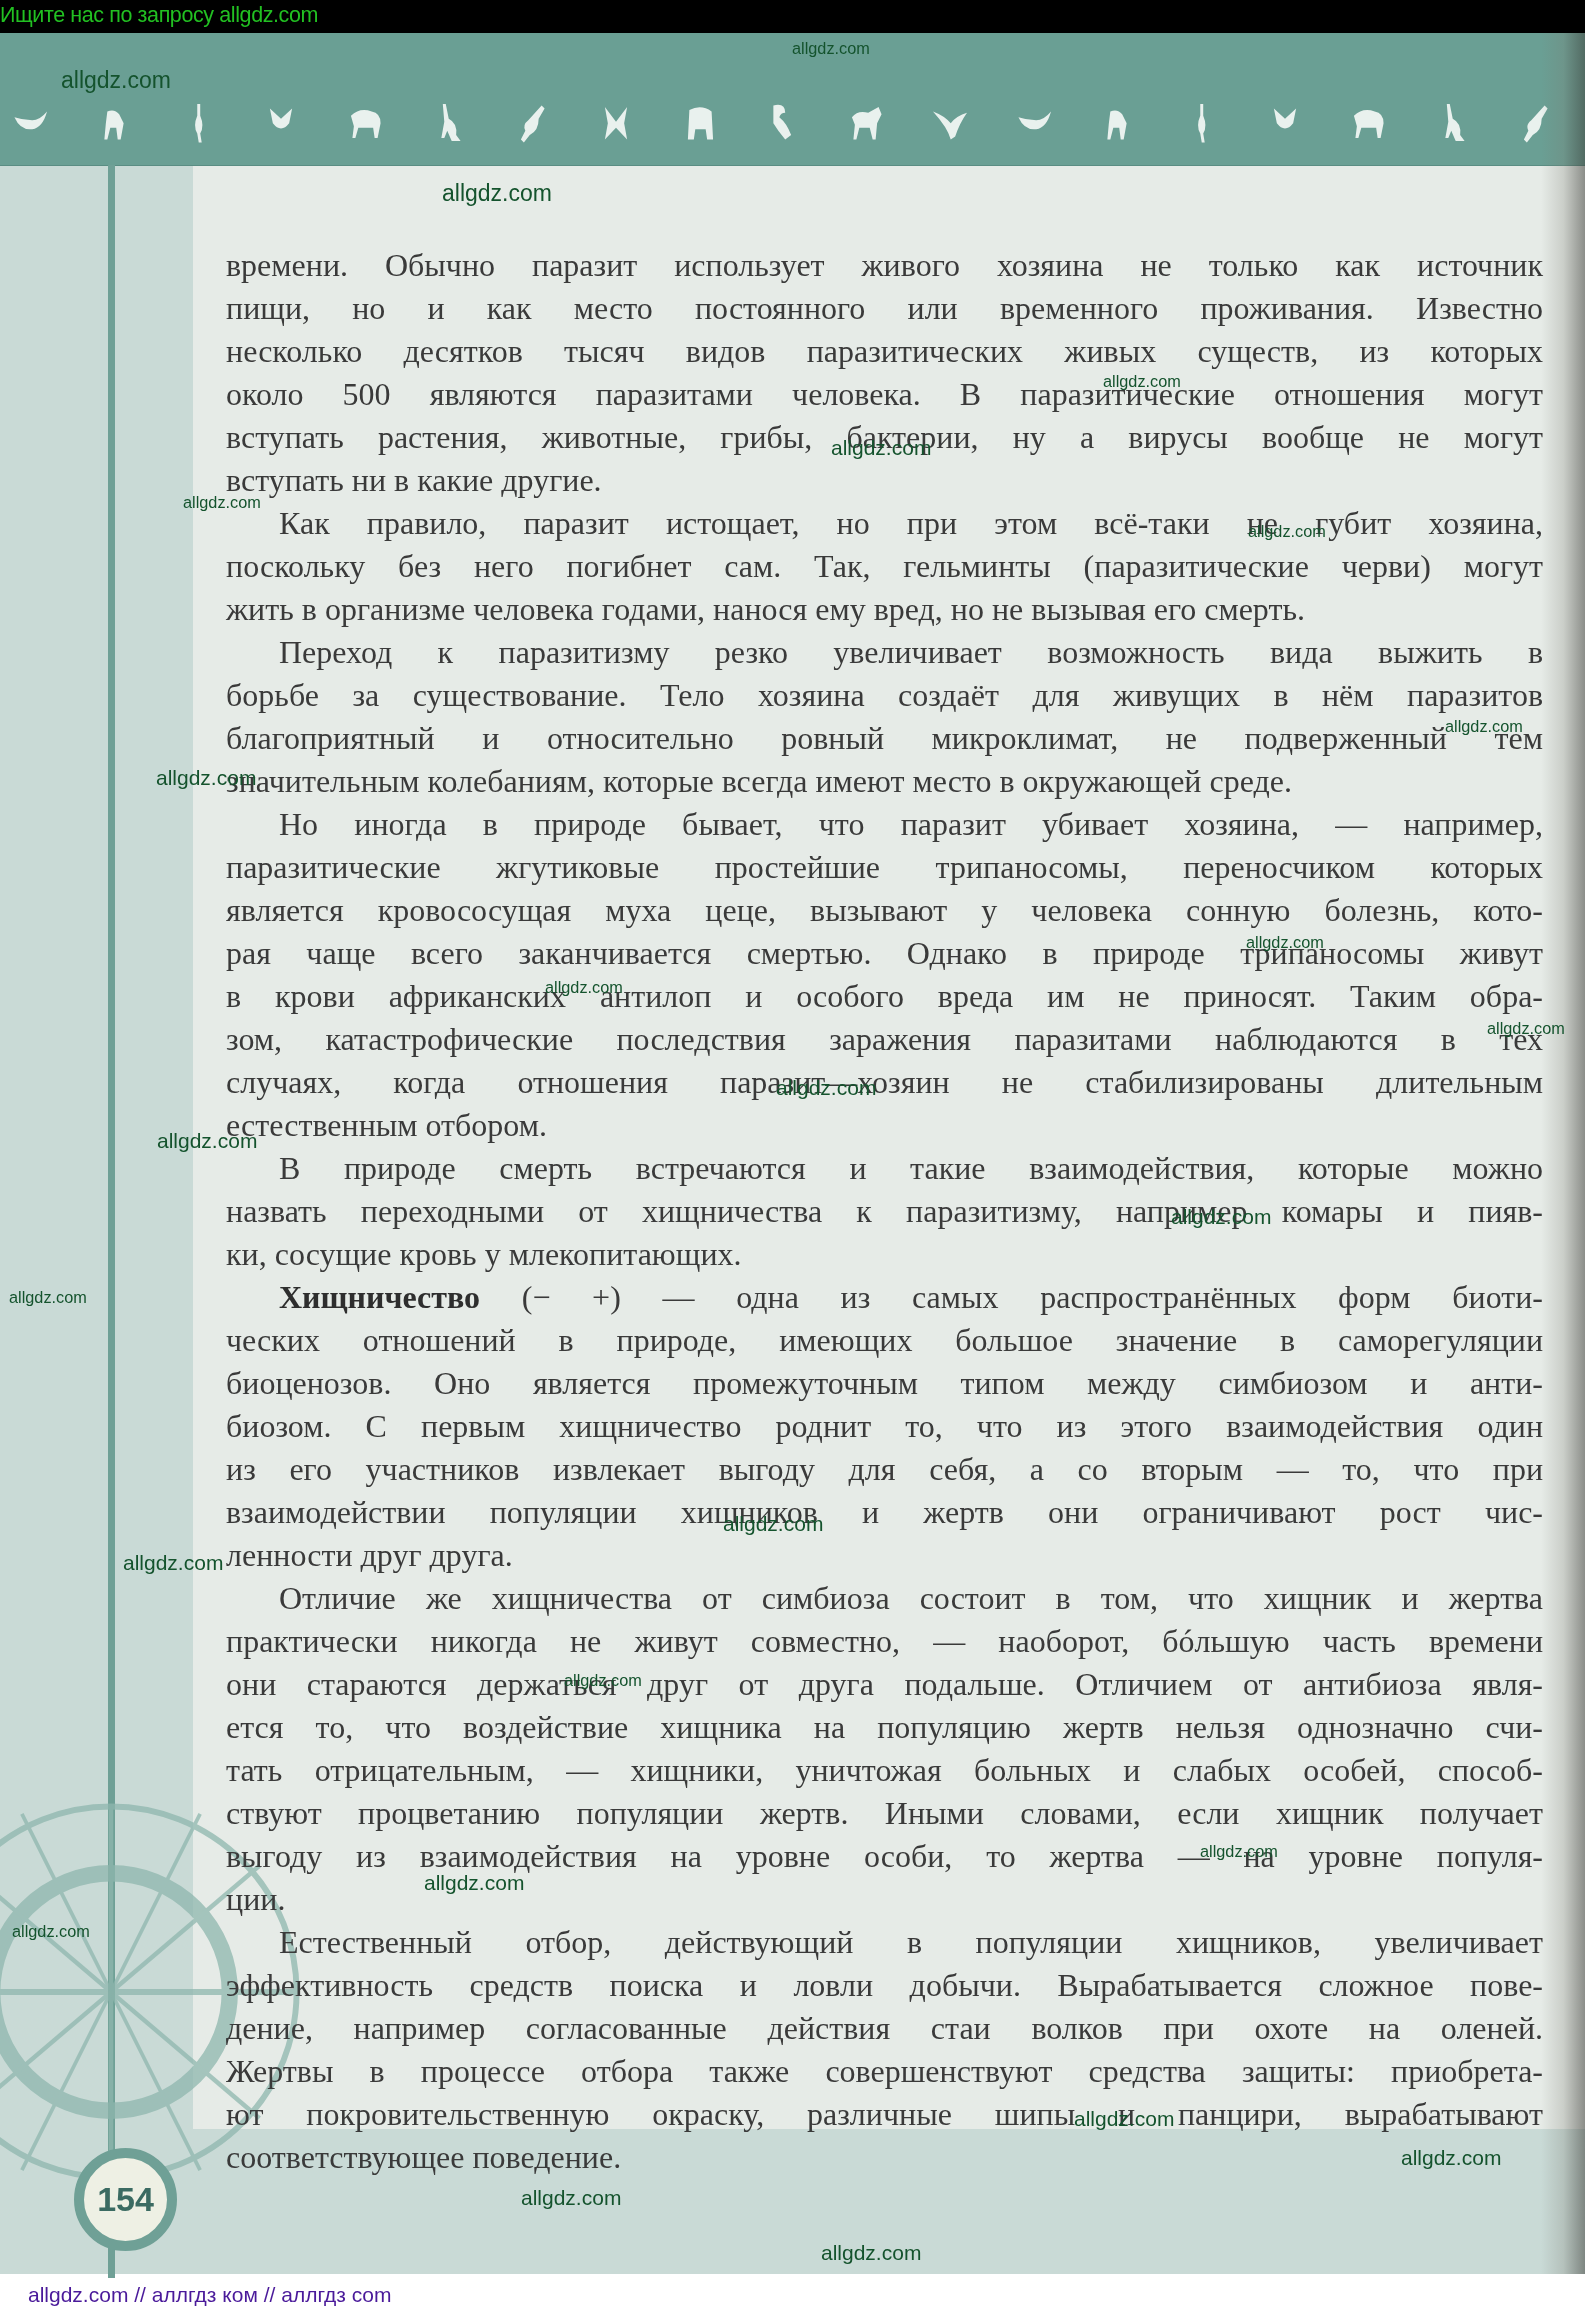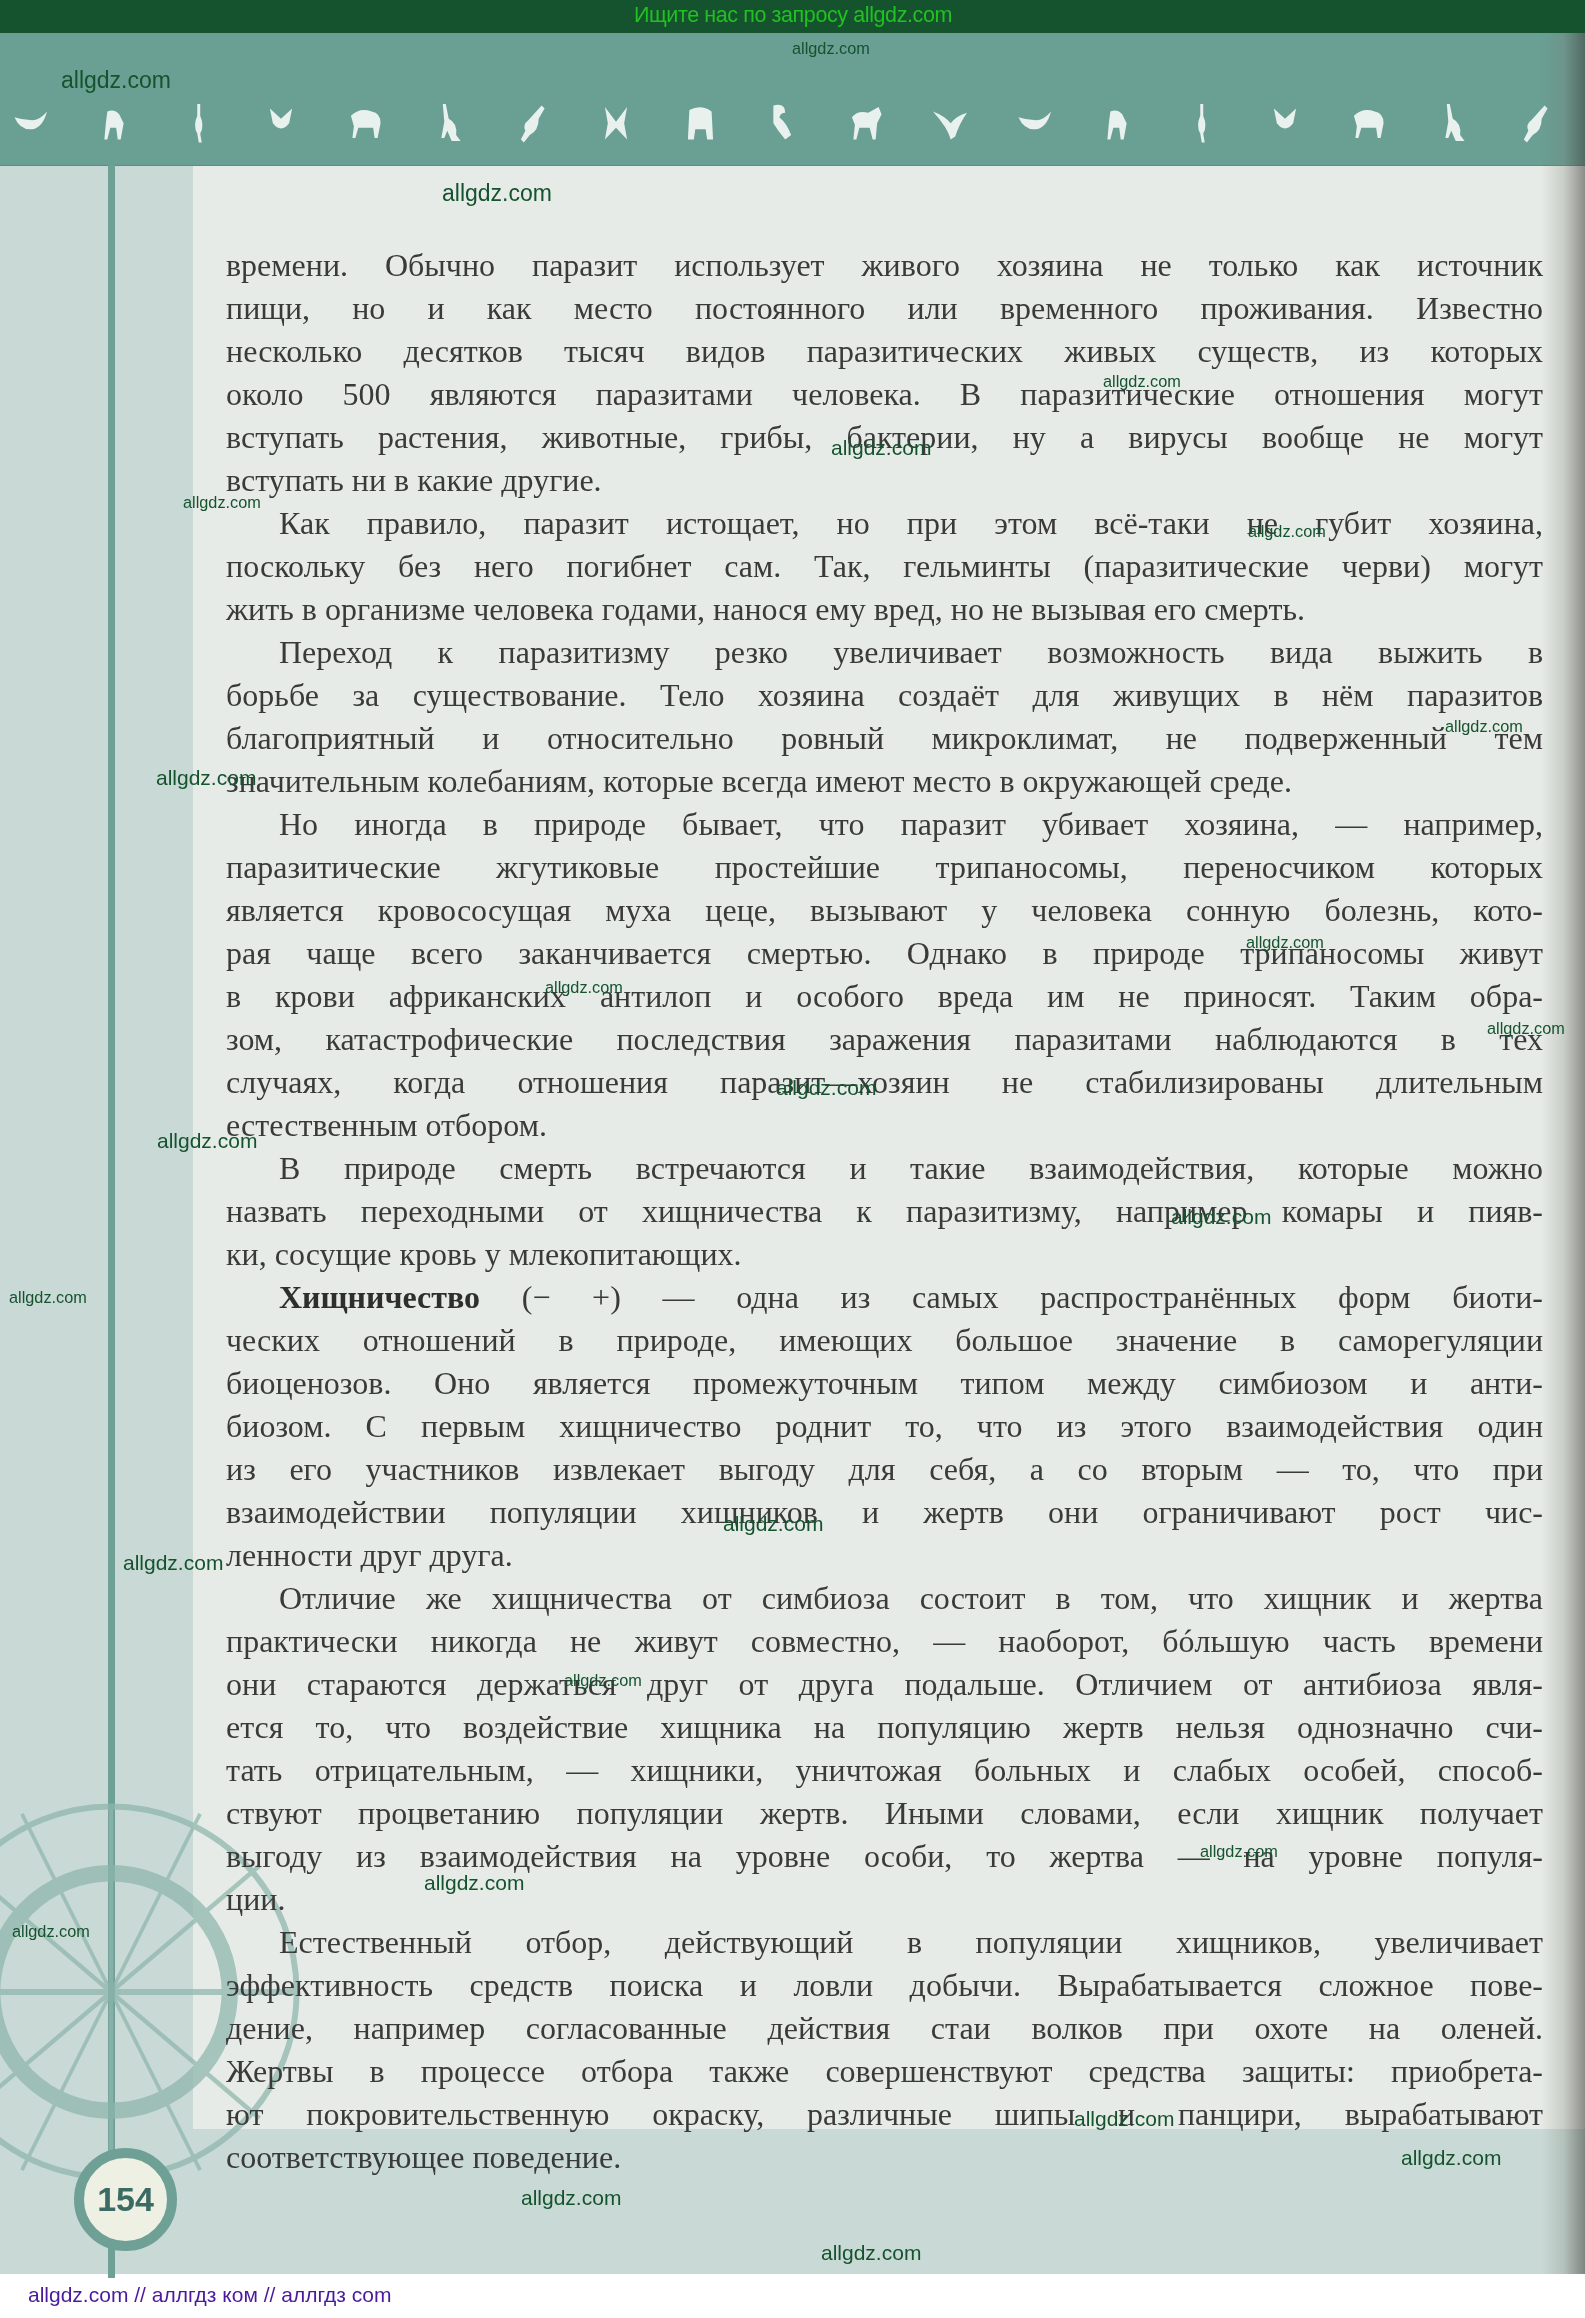--- a/index.html
+++ b/index.html
@@ -3,21 +3,21 @@
   <meta charset="utf-8">
   <style>
     html, body { margin: 0; padding: 0; }
     body {
       width: 1586px; height: 2319px; position: relative; overflow: hidden;
       background: #ffffff;
       font-family: "Liberation Serif", serif;
     }
     .top-strip {
       position: absolute; left: 0; top: 0; width: 1586px; height: 33px;
-      background: #14532d; text-align: center;
+      background: #000000; 
     }
     .top-strip span {
       display: inline-block; margin-top: 3px;
       font-family: "Liberation Sans", sans-serif; font-size: 21.5px;
       color: #22c022; letter-spacing: -0.4px;
     }
     .page {
       position: absolute; left: 0; top: 33px; width: 1586px; height: 2241px;
       background: #c9dad6;
     }

